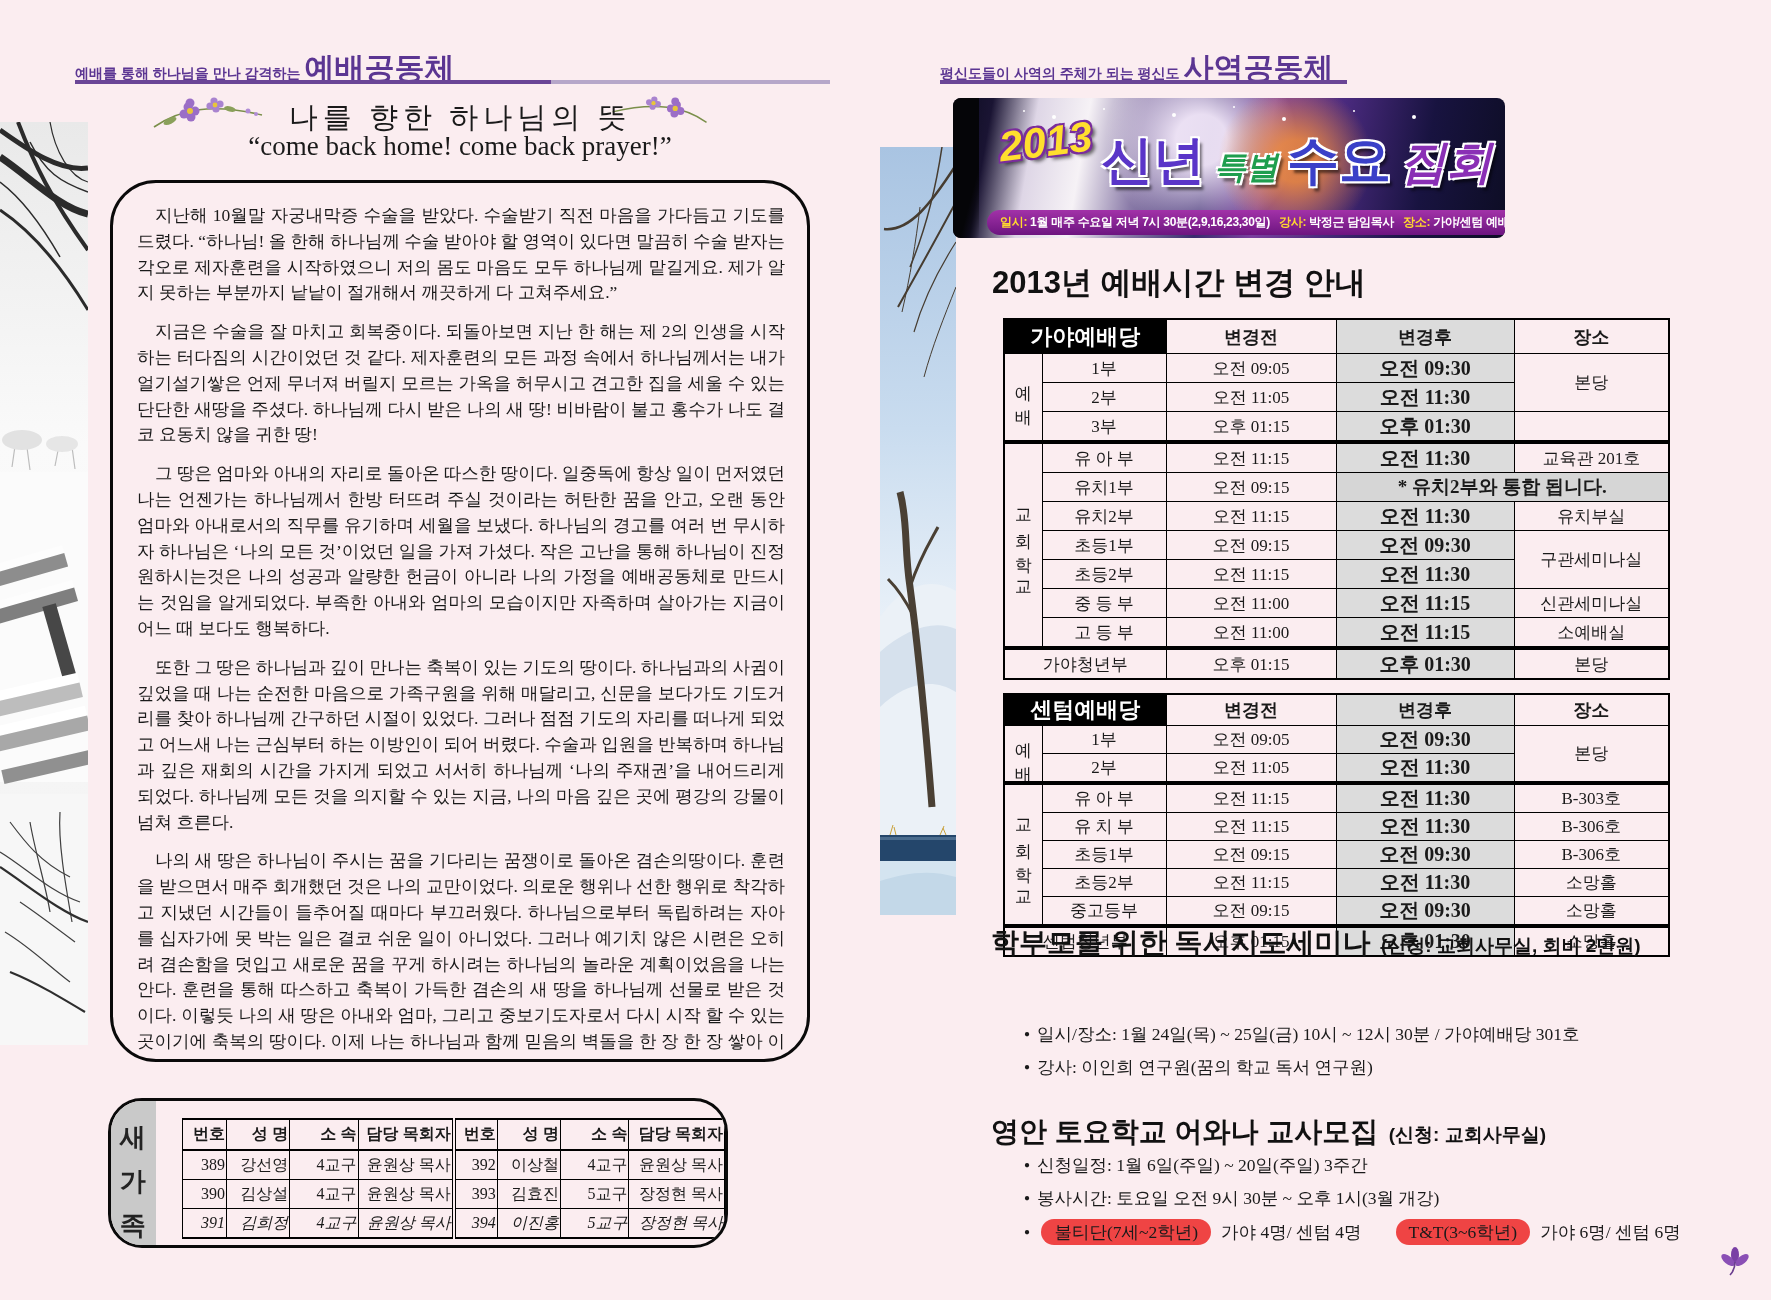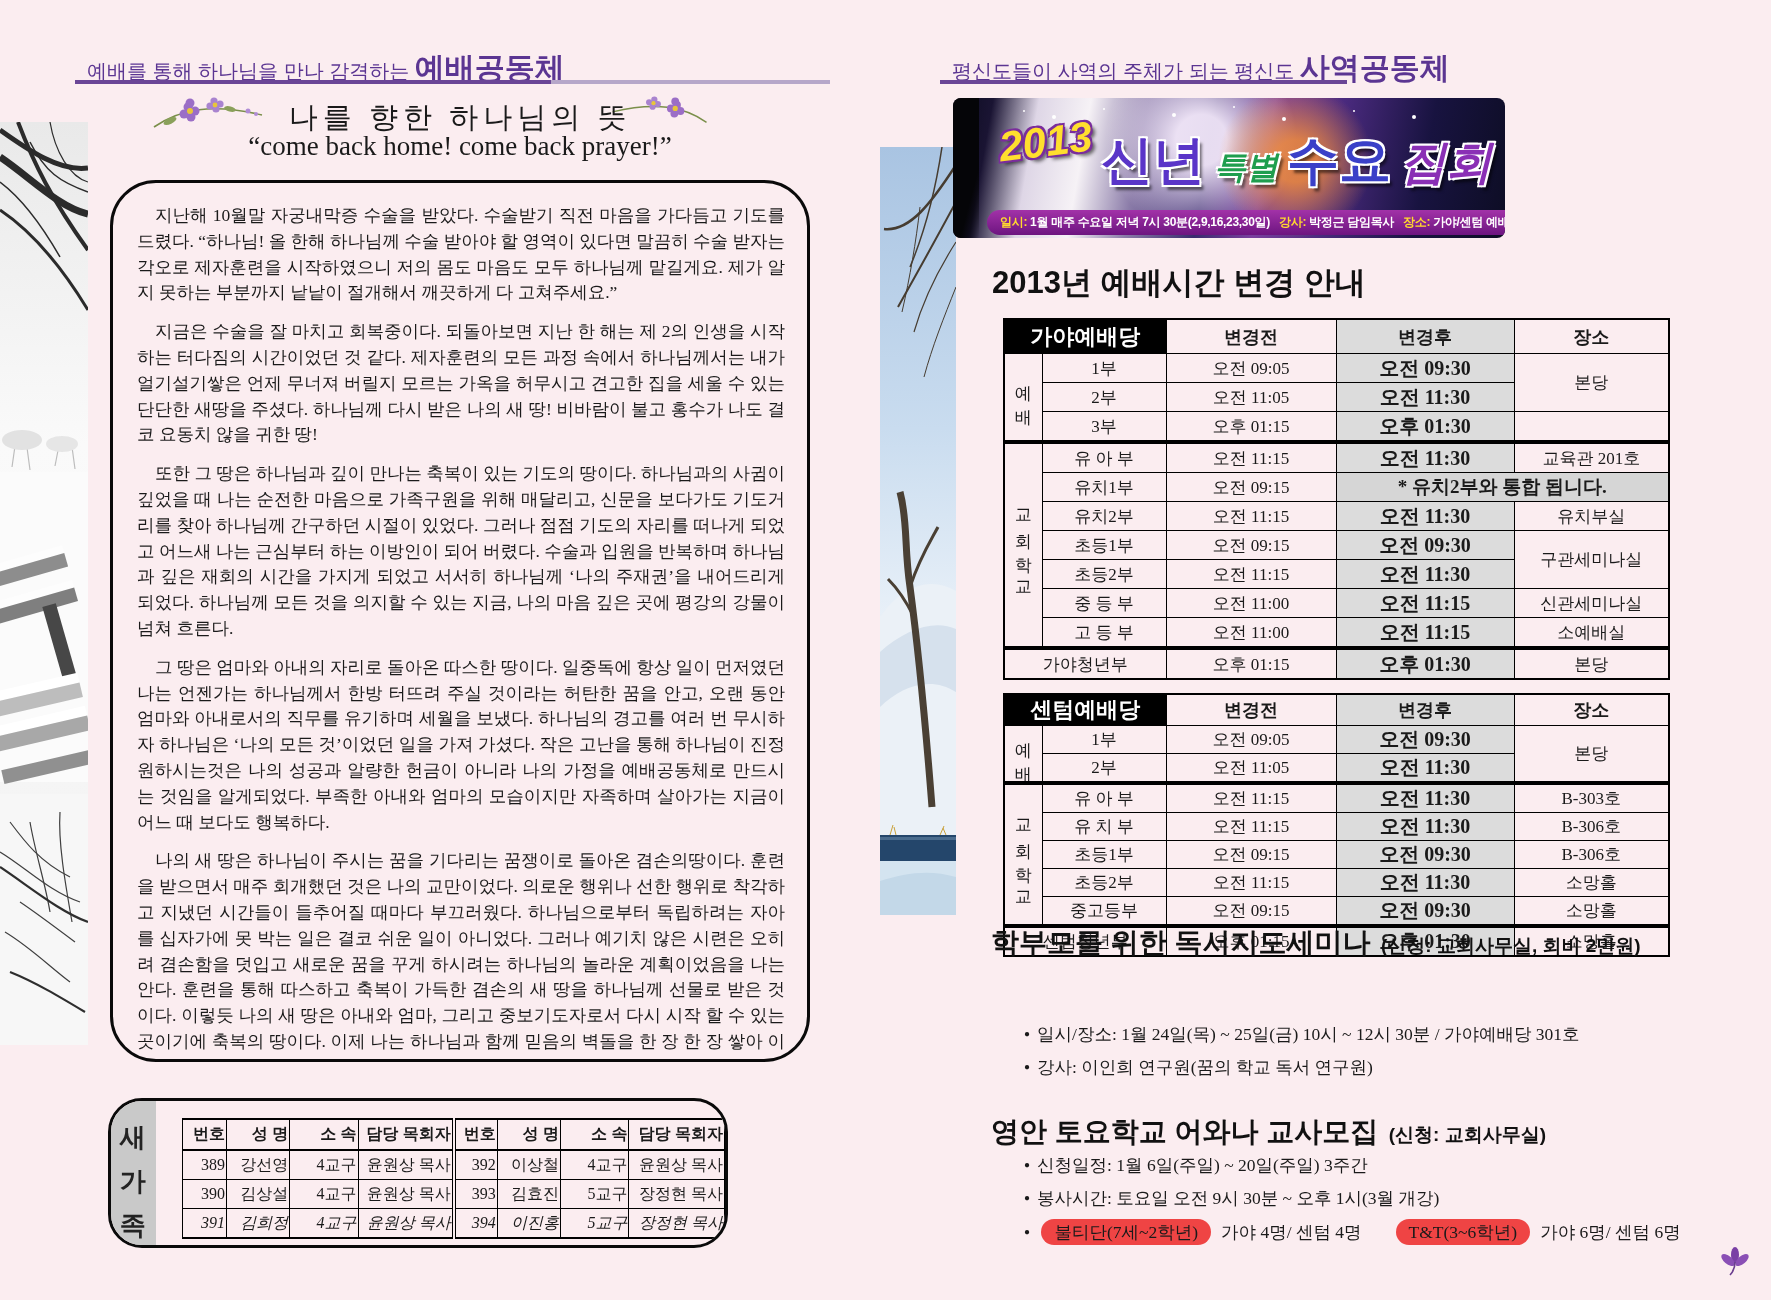--- a/index.html
+++ b/index.html
@@ -2,21 +2,21 @@
 <html><head>
 <meta charset="utf-8">
 <style>
   html,body{margin:0;padding:0;}
   body{width:1771px;height:1300px;background:#fbedf0;position:relative;overflow:hidden;
        font-family:"Liberation Serif",serif;color:#1a1a1a;}
   .abs{position:absolute;}
 
   
   .pg-header{font-family:"Liberation Sans",sans-serif;color:#5b3592;white-space:nowrap;}
-  .pg-header .pre{font-size:20px;font-weight:normal;margin-left:12px;}
+  .pg-header .pre{font-size:14px;font-weight:bold;}
   .pg-header .emp{font-size:30px;font-weight:bold;}
   .rule{height:4px;}
   .rule-left{background:linear-gradient(to right,#6a4596 0 63%,#b6a7c9 63% 100%);}
   .rule-right{background:#6a4596;}
 
   
   .title-ko{left:110px;top:98px;width:700px;text-align:center;font-size:29px;letter-spacing:5px;}
   .title-en{left:110px;top:131px;width:700px;text-align:center;font-size:27px;}
   .essay-box{left:110px;top:180px;width:700px;height:882px;border:3px solid #0a0a0a;border-radius:46px;
              padding:20px 22px 0 24px;box-sizing:border-box;overflow:hidden;}
@@ -199,22 +199,22 @@
     <circle cx="65" cy="10" r="2.4" fill="#e8c63a"></circle>
 </svg>
 
 <div class="abs title-ko">나를 향한 하나님의 뜻</div>
 <div class="abs title-en">“come back home! come back prayer!”</div>
 
 <div class="abs essay-box">
   <div>
       <p class="essay-p">지난해 10월말 자궁내막증 수술을 받았다. 수술받기 직전 마음을 가다듬고 기도를 드렸다. “하나님! 올 한해 하나님께 수술 받아야 할 영역이 있다면 말끔히 수술 받자는 각오로 제자훈련을 시작하였으니 저의 몸도 마음도 모두 하나님께 맡길게요. 제가 알지 못하는 부분까지 낱낱이 절개해서 깨끗하게 다 고쳐주세요.”</p>
       <p class="essay-p">지금은 수술을 잘 마치고 회복중이다. 되돌아보면 지난 한 해는 제 2의 인생을 시작하는 터다짐의 시간이었던 것 같다. 제자훈련의 모든 과정 속에서 하나님께서는 내가 얼기설기쌓은 언제 무너져 버릴지 모르는 가옥을 허무시고 견고한 집을 세울 수 있는 단단한 새땅을 주셨다. 하나님께 다시 받은 나의 새 땅! 비바람이 불고 홍수가 나도 결코 요동치 않을 귀한 땅!</p>
+      <p class="essay-p">그 땅은 엄마와 아내의 자리로 돌아온 따스한 땅이다. 일중독에 항상 일이 먼저였던 나는 언젠가는 하나님께서 한방 터뜨려 주실 것이라는 허탄한 꿈을 안고, 오랜 동안 엄마와 아내로서의 직무를 유기하며 세월을 보냈다. 하나님의 경고를 여러 번 무시하자 하나님은 ‘나의 모든 것’이었던 일을 가져 가셨다. 작은 고난을 통해 하나님이 진정 원하시는것은 나의 성공과 알량한 헌금이 아니라 나의 가정을 예배공동체로 만드시는 것임을 알게되었다. 부족한 아내와 엄마의 모습이지만 자족하며 살아가는 지금이 어느 때 보다도 행복하다.</p>
       <p class="essay-p">또한 그 땅은 하나님과 깊이 만나는 축복이 있는 기도의 땅이다. 하나님과의 사귐이 깊었을 때 나는 순전한 마음으로 가족구원을 위해 매달리고, 신문을 보다가도 기도거리를 찾아 하나님께 간구하던 시절이 있었다. 그러나 점점 기도의 자리를 떠나게 되었고 어느새 나는 근심부터 하는 이방인이 되어 버렸다. 수술과 입원을 반복하며 하나님과 깊은 재회의 시간을 가지게 되었고 서서히 하나님께 ‘나의 주재권’을 내어드리게 되었다. 하나님께 모든 것을 의지할 수 있는 지금, 나의 마음 깊은 곳에 평강의 강물이 넘쳐 흐른다.</p>
-      <p class="essay-p">그 땅은 엄마와 아내의 자리로 돌아온 따스한 땅이다. 일중독에 항상 일이 먼저였던 나는 언젠가는 하나님께서 한방 터뜨려 주실 것이라는 허탄한 꿈을 안고, 오랜 동안 엄마와 아내로서의 직무를 유기하며 세월을 보냈다. 하나님의 경고를 여러 번 무시하자 하나님은 ‘나의 모든 것’이었던 일을 가져 가셨다. 작은 고난을 통해 하나님이 진정 원하시는것은 나의 성공과 알량한 헌금이 아니라 나의 가정을 예배공동체로 만드시는 것임을 알게되었다. 부족한 아내와 엄마의 모습이지만 자족하며 살아가는 지금이 어느 때 보다도 행복하다.</p>
       <p class="essay-p">나의 새 땅은 하나님이 주시는 꿈을 기다리는 꿈쟁이로 돌아온 겸손의땅이다. 훈련을 받으면서 매주 회개했던 것은 나의 교만이었다. 의로운 행위나 선한 행위로 착각하고 지냈던 시간들이 들추어질 때마다 부끄러웠다. 하나님으로부터 독립하려는 자아를 십자가에 못 박는 일은 결코 쉬운 일이 아니었다. 그러나 예기치 않은 시련은 오히려 겸손함을 덧입고 새로운 꿈을 꾸게 하시려는 하나님의 놀라운 계획이었음을 나는 안다. 훈련을 통해 따스하고 축복이 가득한 겸손의 새 땅을 하나님께 선물로 받은 것이다. 이렇듯 나의 새 땅은 아내와 엄마, 그리고 중보기도자로서 다시 시작 할 수 있는 곳이기에 축복의 땅이다. 이제 나는 하나님과 함께 믿음의 벽돌을 한 장 한 장 쌓아 이루게 될 새 집이 기대된다. 그 집이 완성되기까지 또 어떠한 어려움이 찾아 올는지 알 수 없다. 하지만 나는 소망이 있기에 사랑의 연단을 기꺼워하며 한 걸음 한걸음 나아가려한다. 험난한 인생의 파고 속에서 봄볕 같이 따스한 믿음으로 격려와 사랑으로 함께했던 다빈치 제자반 가족들을 잊을 수 없다.</p>
     </div>
 
 </div>
 
 <div class="abs nf-box">
   <div class="nf-tab">
     <div class="nf-tab-label">새가족</div>
   </div>
   <div class="nf-table-wrap">

